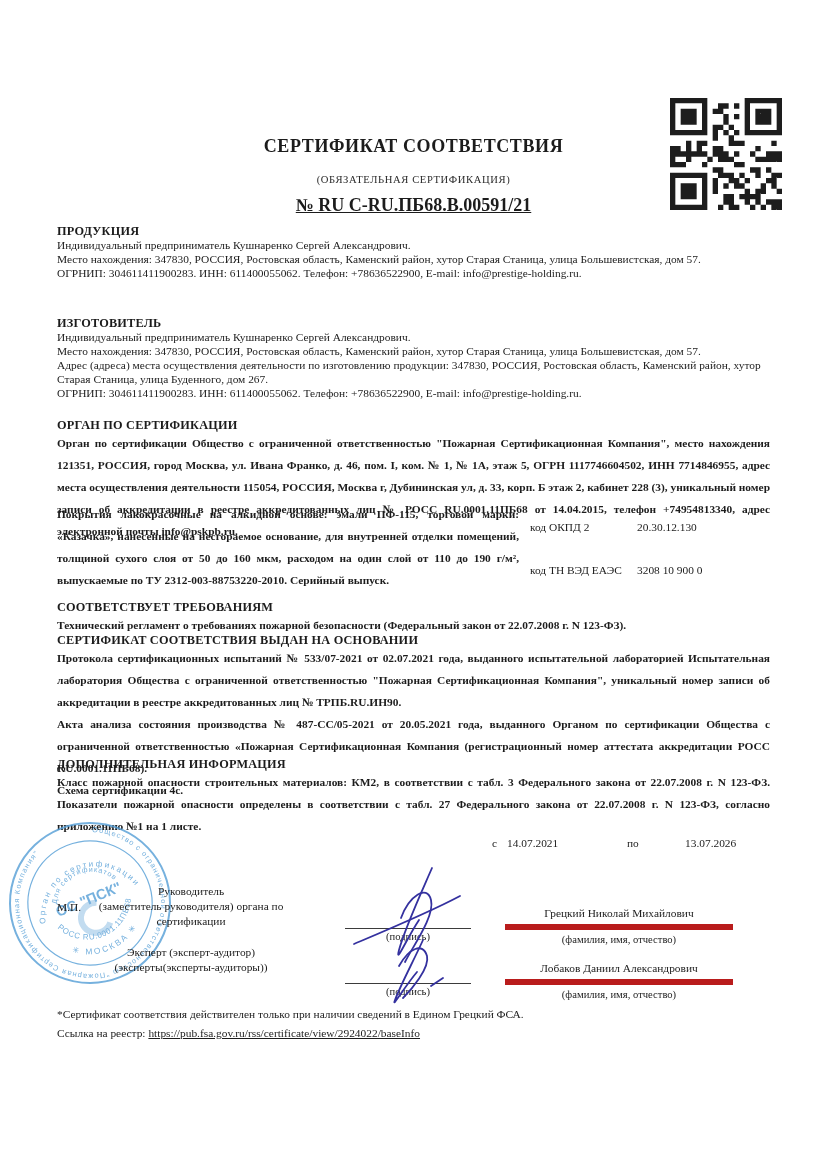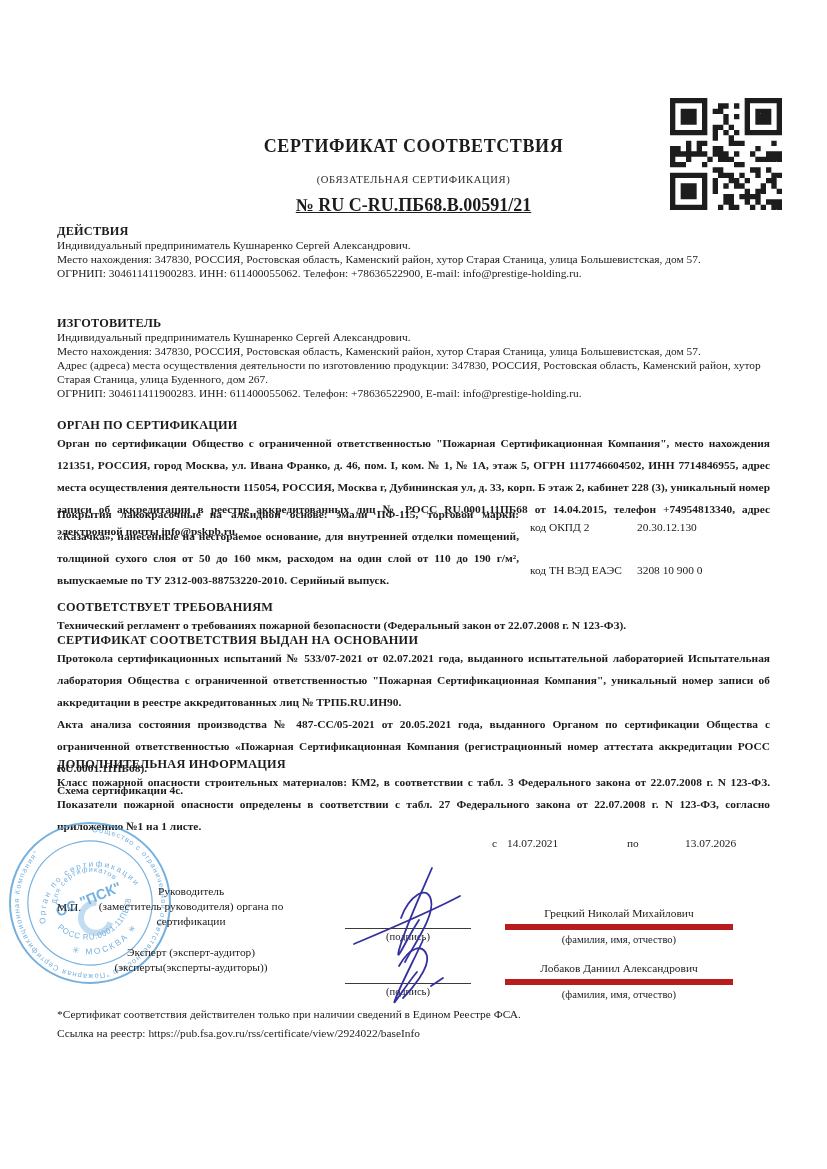--- a/index.html
+++ b/index.html
@@ -38,39 +38,39 @@
   .cap{position:absolute;width:126px;text-align:center;font-size:10.6px;line-height:13px;}
   .cap1{left:345px;top:930px;}
   .cap2{left:345px;top:985px;}
   .namebox{left:505px;width:228px;text-align:center;font-size:11.4px;line-height:15px;}
   .name1{top:906px;}
   .name2{top:961px;}
   .namebox .nm{border-bottom:6px solid #b91c1c;padding-bottom:3px;}
   .namebox .ncap{font-size:10.6px;padding-top:2px;}
   .footer-note{left:57px;top:1008px;font-size:11.4px;}
   .footer-reg{left:57px;top:1027px;font-size:11.4px;}
-  .footer-reg a{color:#1c1c1c;cursor:pointer;}
+  .footer-reg a{color:#1c1c1c;text-decoration:underline;cursor:pointer;}
   .stamp{position:absolute;left:0px;top:813px;width:180px;height:180px;opacity:.82;}
   .sigsvg{position:absolute;left:320px;top:852px;width:190px;height:160px;pointer-events:none;}
 </style>
 </head>
 <body>
 
 <div class="page">
 
   <svg id="qr" class="qr" viewBox="0 0 84 84">
       <path d="M0 0h4v4h-4zM4 0h4v4h-4zM8 0h4v4h-4zM12 0h4v4h-4zM16 0h4v4h-4zM20 0h4v4h-4zM24 0h4v4h-4zM56 0h4v4h-4zM60 0h4v4h-4zM64 0h4v4h-4zM68 0h4v4h-4zM72 0h4v4h-4zM76 0h4v4h-4zM80 0h4v4h-4zM0 4h4v4h-4zM24 4h4v4h-4zM36 4h4v4h-4zM40 4h4v4h-4zM48 4h4v4h-4zM56 4h4v4h-4zM80 4h4v4h-4zM0 8h4v4h-4zM8 8h4v4h-4zM12 8h4v4h-4zM16 8h4v4h-4zM24 8h4v4h-4zM32 8h4v4h-4zM36 8h4v4h-4zM56 8h4v4h-4zM64 8h4v4h-4zM68 8h4v4h-4zM72 8h4v4h-4zM80 8h4v4h-4zM0 12h4v4h-4zM8 12h4v4h-4zM12 12h4v4h-4zM16 12h4v4h-4zM24 12h4v4h-4zM40 12h4v4h-4zM48 12h4v4h-4zM56 12h4v4h-4zM64 12h4v4h-4zM68 12h4v4h-4zM72 12h4v4h-4zM80 12h4v4h-4zM0 16h4v4h-4zM8 16h4v4h-4zM12 16h4v4h-4zM16 16h4v4h-4zM24 16h4v4h-4zM40 16h4v4h-4zM56 16h4v4h-4zM64 16h4v4h-4zM68 16h4v4h-4zM72 16h4v4h-4zM80 16h4v4h-4zM0 20h4v4h-4zM24 20h4v4h-4zM32 20h4v4h-4zM36 20h4v4h-4zM44 20h4v4h-4zM56 20h4v4h-4zM80 20h4v4h-4zM0 24h4v4h-4zM4 24h4v4h-4zM8 24h4v4h-4zM12 24h4v4h-4zM16 24h4v4h-4zM20 24h4v4h-4zM24 24h4v4h-4zM32 24h4v4h-4zM40 24h4v4h-4zM48 24h4v4h-4zM56 24h4v4h-4zM60 24h4v4h-4zM64 24h4v4h-4zM68 24h4v4h-4zM72 24h4v4h-4zM76 24h4v4h-4zM80 24h4v4h-4zM32 28h4v4h-4zM44 28h4v4h-4zM12 32h4v4h-4zM20 32h4v4h-4zM24 32h4v4h-4zM44 32h4v4h-4zM48 32h4v4h-4zM52 32h4v4h-4zM76 32h4v4h-4zM0 36h4v4h-4zM4 36h4v4h-4zM12 36h4v4h-4zM20 36h4v4h-4zM32 36h4v4h-4zM36 36h4v4h-4zM64 36h4v4h-4zM0 40h4v4h-4zM4 40h4v4h-4zM8 40h4v4h-4zM12 40h4v4h-4zM16 40h4v4h-4zM20 40h4v4h-4zM24 40h4v4h-4zM32 40h4v4h-4zM36 40h4v4h-4zM40 40h4v4h-4zM48 40h4v4h-4zM60 40h4v4h-4zM72 40h4v4h-4zM76 40h4v4h-4zM80 40h4v4h-4zM0 44h4v4h-4zM12 44h4v4h-4zM28 44h4v4h-4zM36 44h4v4h-4zM40 44h4v4h-4zM44 44h4v4h-4zM64 44h4v4h-4zM68 44h4v4h-4zM72 44h4v4h-4zM76 44h4v4h-4zM80 44h4v4h-4zM0 48h4v4h-4zM4 48h4v4h-4zM8 48h4v4h-4zM24 48h4v4h-4zM48 48h4v4h-4zM52 48h4v4h-4zM32 52h4v4h-4zM36 52h4v4h-4zM60 52h4v4h-4zM64 52h4v4h-4zM72 52h4v4h-4zM0 56h4v4h-4zM4 56h4v4h-4zM8 56h4v4h-4zM12 56h4v4h-4zM16 56h4v4h-4zM20 56h4v4h-4zM24 56h4v4h-4zM36 56h4v4h-4zM40 56h4v4h-4zM44 56h4v4h-4zM52 56h4v4h-4zM64 56h4v4h-4zM76 56h4v4h-4zM80 56h4v4h-4zM0 60h4v4h-4zM24 60h4v4h-4zM32 60h4v4h-4zM44 60h4v4h-4zM48 60h4v4h-4zM56 60h4v4h-4zM72 60h4v4h-4zM76 60h4v4h-4zM0 64h4v4h-4zM8 64h4v4h-4zM12 64h4v4h-4zM16 64h4v4h-4zM24 64h4v4h-4zM32 64h4v4h-4zM40 64h4v4h-4zM48 64h4v4h-4zM52 64h4v4h-4zM68 64h4v4h-4zM76 64h4v4h-4zM0 68h4v4h-4zM8 68h4v4h-4zM12 68h4v4h-4zM16 68h4v4h-4zM24 68h4v4h-4zM32 68h4v4h-4zM56 68h4v4h-4zM64 68h4v4h-4zM68 68h4v4h-4zM80 68h4v4h-4zM0 72h4v4h-4zM8 72h4v4h-4zM12 72h4v4h-4zM16 72h4v4h-4zM24 72h4v4h-4zM40 72h4v4h-4zM44 72h4v4h-4zM52 72h4v4h-4zM56 72h4v4h-4zM60 72h4v4h-4zM64 72h4v4h-4zM0 76h4v4h-4zM24 76h4v4h-4zM40 76h4v4h-4zM44 76h4v4h-4zM56 76h4v4h-4zM64 76h4v4h-4zM72 76h4v4h-4zM76 76h4v4h-4zM80 76h4v4h-4zM0 80h4v4h-4zM4 80h4v4h-4zM8 80h4v4h-4zM12 80h4v4h-4zM16 80h4v4h-4zM20 80h4v4h-4zM24 80h4v4h-4zM36 80h4v4h-4zM44 80h4v4h-4zM48 80h4v4h-4zM60 80h4v4h-4zM68 80h4v4h-4zM76 80h4v4h-4zM80 80h4v4h-4z" fill="#1d1d1d"></path>
     </svg>
 
   <div class="sec title">СЕРТИФИКАТ СООТВЕТСТВИЯ</div>
   <div class="sec subtitle">(ОБЯЗАТЕЛЬНАЯ СЕРТИФИКАЦИЯ)</div>
   <div class="sec cert-number"><span>№ RU C-RU.ПБ68.В.00591/21</span></div>
 
   <div class="sec" style="top:224px">
-    <div class="sec-h">ДЕЙСТВИЯ</div>
+    <div class="sec-h">ПРОДУКЦИЯ</div>
     <div class="sec-line">Индивидуальный предприниматель Кушнаренко Сергей Александрович.</div>
     <div class="sec-line">Место нахождения: 347830, РОССИЯ, Ростовская область, Каменский район, хутор Старая Станица, улица Большевистская, дом 57.</div>
     <div class="sec-line">ОГРНИП: 304611411900283. ИНН: 611400055062. Телефон: +78636522900, E-mail: info@prestige-holding.ru.</div>
   </div>
 
   <div class="sec" style="top:316px">
     <div class="sec-h">ИЗГОТОВИТЕЛЬ</div>
     <div class="sec-line">Индивидуальный предприниматель Кушнаренко Сергей Александрович.</div>
     <div class="sec-line">Место нахождения: 347830, РОССИЯ, Ростовская область, Каменский район, хутор Старая Станица, улица Большевистская, дом 57.</div>
     <div class="sec-line">Адрес (адреса) места осуществления деятельности по изготовлению продукции: 347830, РОССИЯ, Ростовская область, Каменский район, хутор Старая Станица, улица Буденного, дом 267.</div>
@@ -170,19 +170,19 @@
     <g fill="none" stroke="#34319f" stroke-width="1.8" stroke-linecap="round">
       <path d="M112 16 C 98 48, 85 76, 79 98 C 75 114, 87 86, 99 68"></path>
       <path d="M81 66 C 89 44, 107 32, 111 48 C 115 64, 93 94, 85 110"></path>
       <path d="M34 92 C 67 78, 110 60, 140 44"></path>
       <path d="M103 88 C 93 110, 81 132, 75 148 C 71 158, 85 134, 97 120"></path>
       <path d="M79 114 C 89 96, 103 90, 107 104 C 110 116, 91 138, 83 146"></path>
       <path d="M111 134 l 12 -8"></path>
     </g>
   </svg>
 
-  <div class="abs footer-note">*Сертификат соответствия действителен только при наличии сведений в Едином Реестре ФСА.</div>
+  <div class="abs footer-note">*Сертификат соответствия действителен только при наличии сведений в Едином Грецкий ФСА.</div>
   <div class="abs footer-reg">
     <span>Ссылка на реестр:</span>
     <a>https://pub.fsa.gov.ru/rss/certificate/view/2924022/baseInfo</a>
   </div>
 
 </div>
 
 </body></html>

